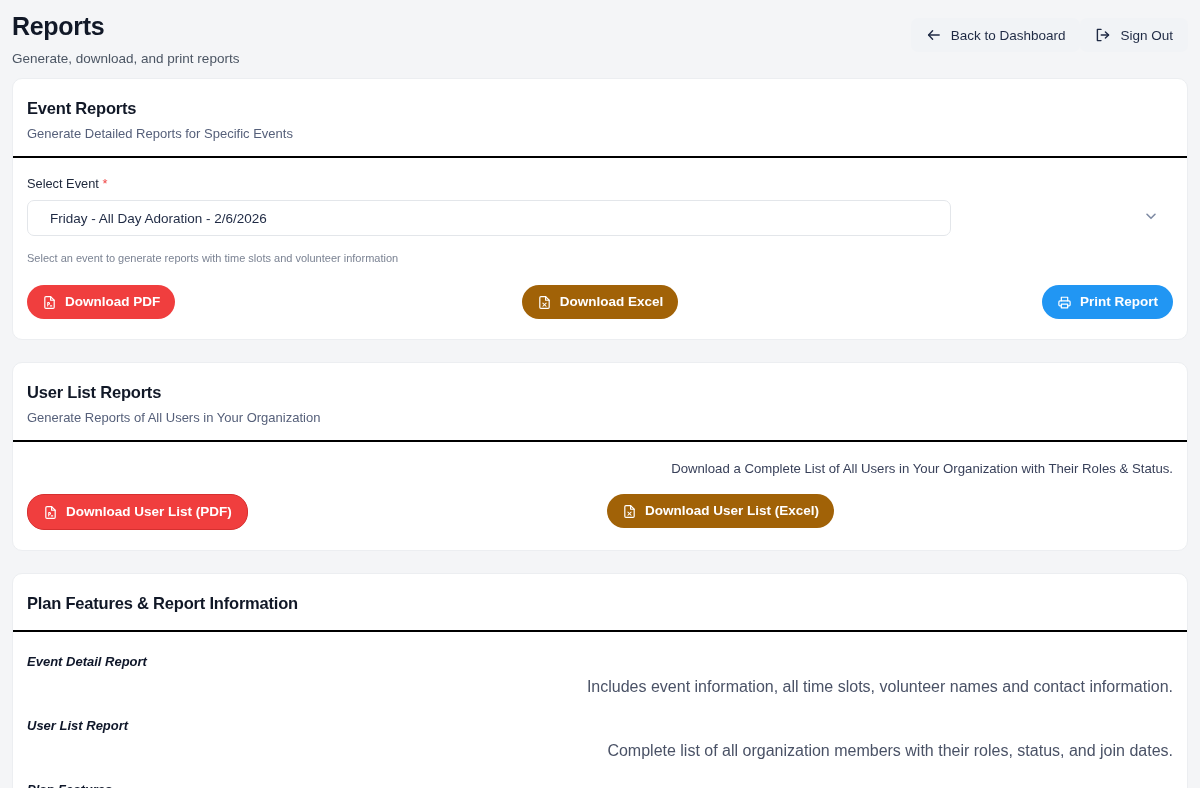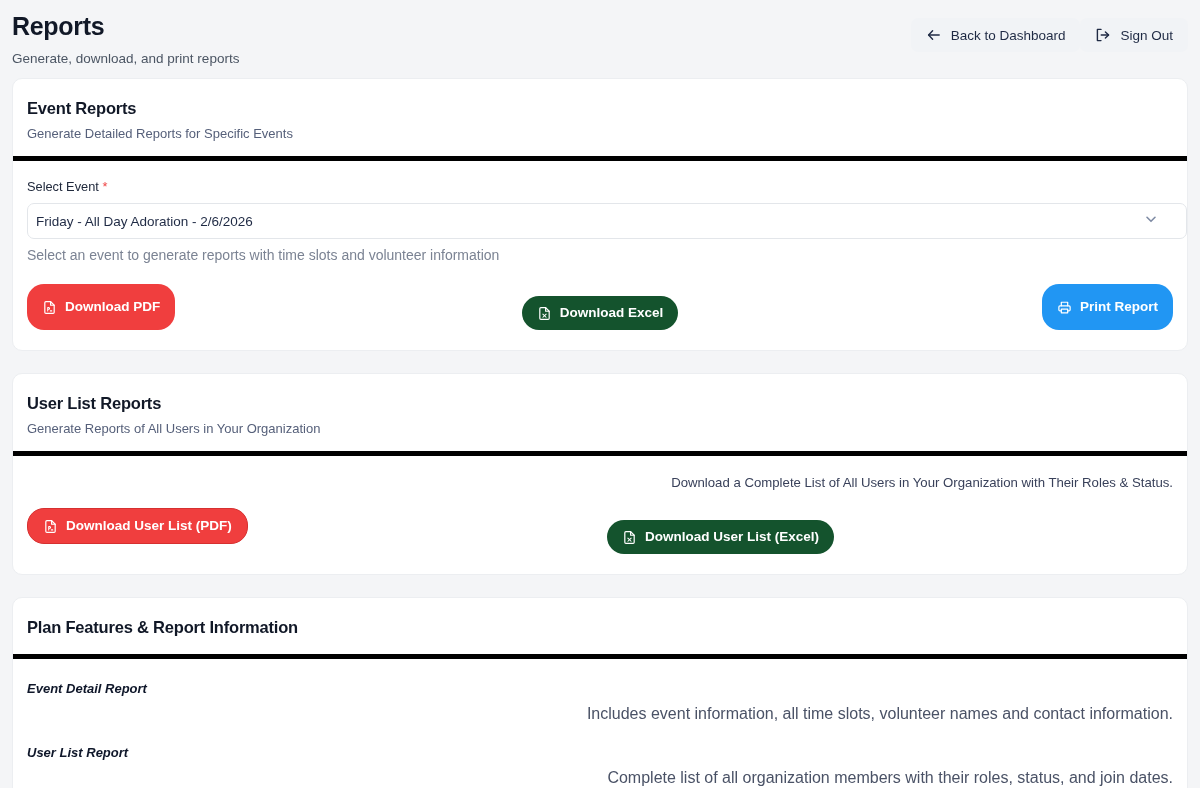--- a/index.html
+++ b/index.html
@@ -60,21 +60,21 @@
   
   .card {
     background: #ffffff;
     border: 1px solid #eceef1;
     border-radius: 10px;
     margin: 0 12px 22px 12px;
     overflow: hidden;
   }
   .card-head {
     padding: 18px 14px 14px 14px;
-    border-bottom: 5px solid #000000;
+    border-bottom: 2px solid #000000;
   }
   .card-head.no-sub { padding: 18px 14px 16px 14px; }
   .card-title {
     font-size: 16.5px;
     font-weight: bold;
     color: #111827;
     letter-spacing: -0.2px;
     line-height: 22px;
   }
   .card-sub {
@@ -89,43 +89,43 @@
   .field-label {
     font-size: 12.8px;
     color: #20293c;
     margin-bottom: 9px;
     display: block;
   }
   .req-star { color: #ef4444; font-size: 12.8px; }
 
   .select-wrap { position: relative; }
   .select-box {
-    width: 1160px;
+    width: 924px;
     height: 36px;
     border: 1px solid #e3e6ea;
     border-radius: 7px;
     background: #ffffff;
     display: flex;
     align-items: center;
-    padding: 0 8px;
+    padding: 0 22px;
     font-size: 13.5px;
     color: #1f2a44;
     cursor: pointer;
   }
   .chev {
     position: absolute;
     right: 14px;
     top: 50%;
     transform: translateY(-50%);
     pointer-events: none;
   }
   .field-help {
-    font-size: 14px;
+    font-size: 11px;
     color: #7b8393;
-    margin-top: 8px;
+    margin-top: 16px;
     display: block;
   }
 
   
   .btn-row {
     display: flex;
     margin-top: 21px;
   }
   .btn-slot { width: 386px; display: flex; }
   .btn-slot.c { justify-content: center; }
@@ -141,21 +141,21 @@
     font-size: 13.5px;
     font-weight: bold;
     color: #ffffff;
     font-family: "Liberation Sans", sans-serif;
     cursor: pointer;
     white-space: nowrap;
     line-height: 16px;
   }
   .btn svg { display: block; flex: none; }
   .btn-red { background: #f03e3e; }
-  .btn-green { background: #14532d; margin-top: 12px; }
+  .btn-green { background: #a16207; }
   .btn-blue { background: #2196f3; }
 
   
   .userlist-desc {
     font-size: 13.2px;
     color: #39415a;
     line-height: 18px;
     text-align: right;
   }
   .userlist-btns {

